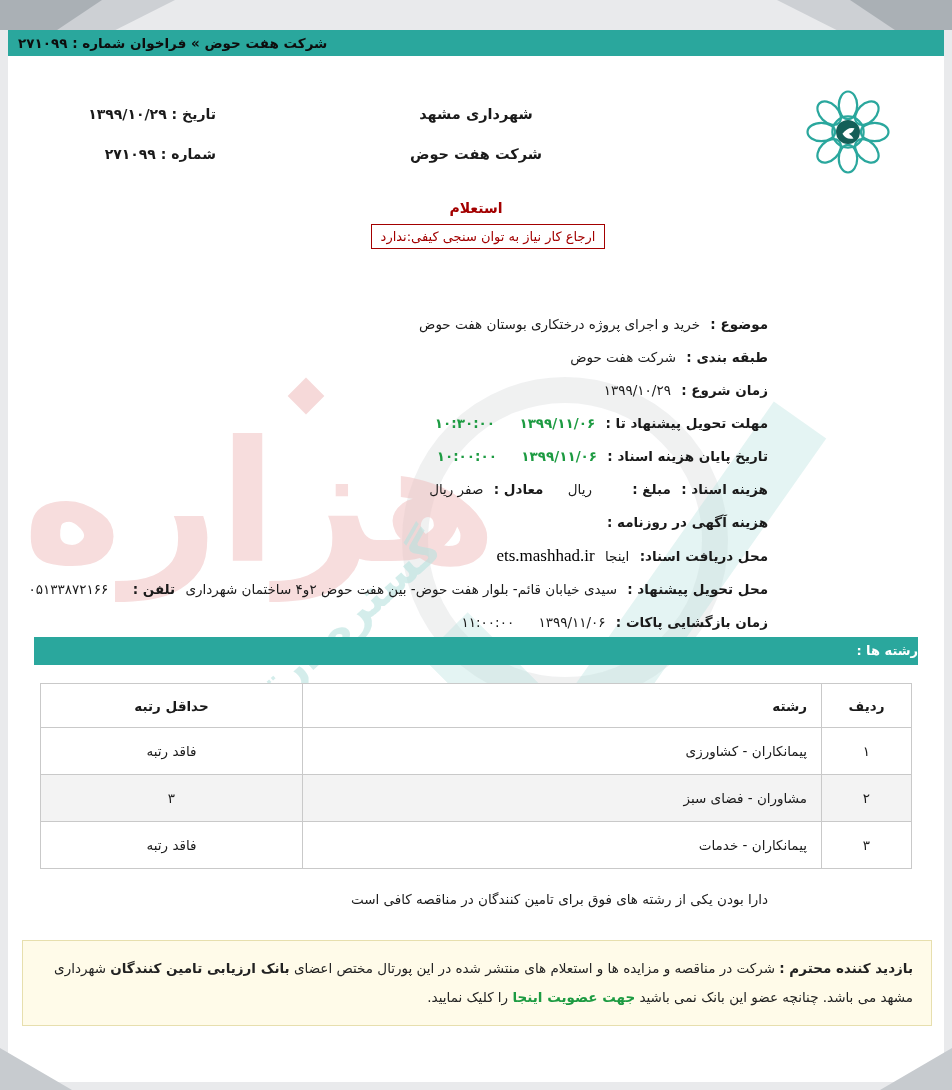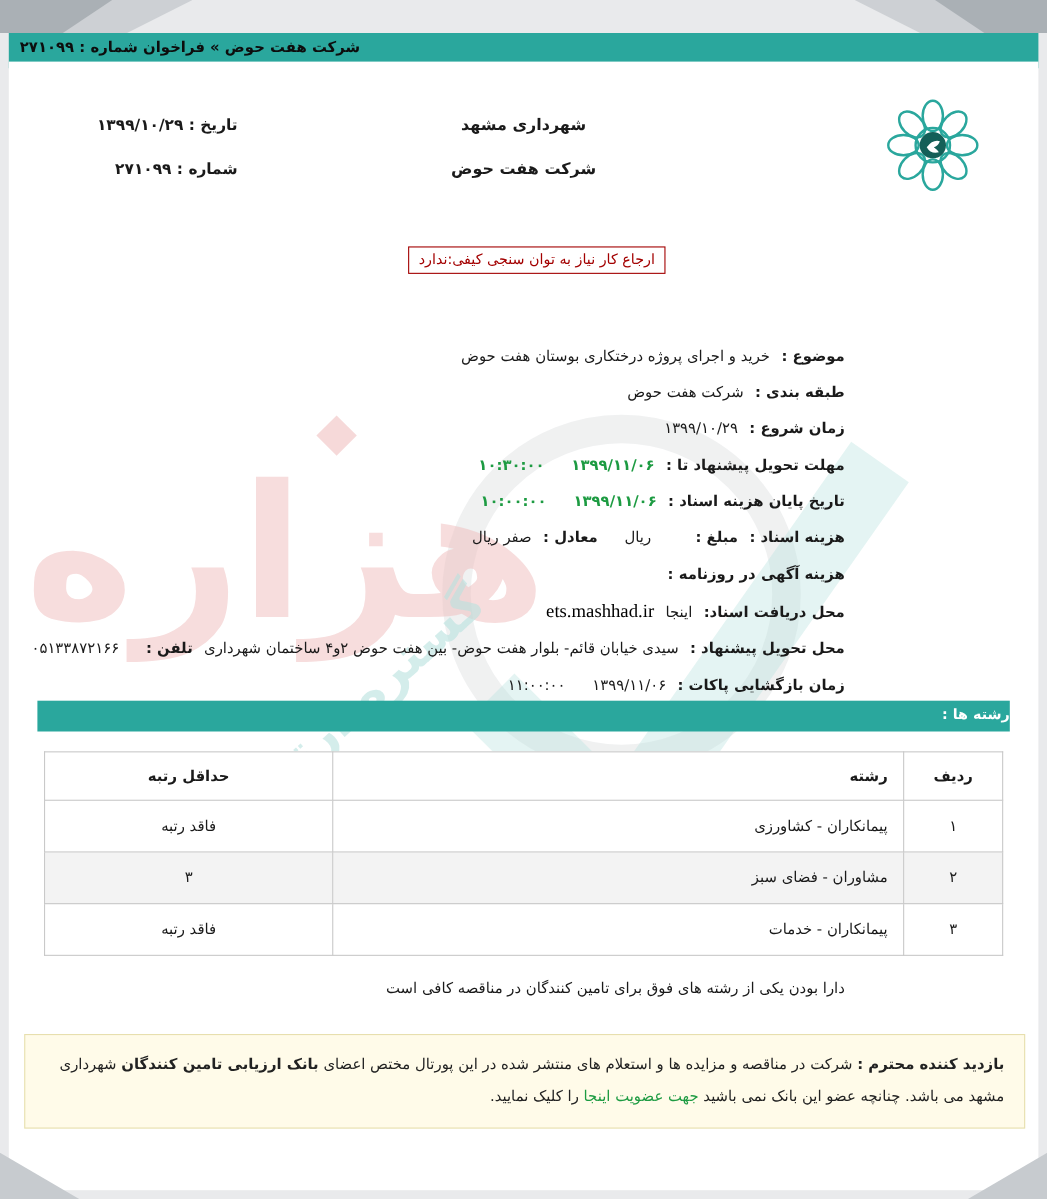--- a/index.html
+++ b/index.html
@@ -91,21 +91,21 @@
 
   .suffice-note{position:absolute;top:835px;right:176px;font-size:13.5px;text-align:right;}
 
   
   .visitor-box{
     position:absolute;top:884px;right:12px;left:14px;
     background:#fffbe9;border:1px solid #e7dfae;
     padding:13px 18px;font-size:13.5px;line-height:29px;text-align:right;color:#222;
   }
   .visitor-box .bold{font-weight:bold;}
-  .green-link{color:var(--green);font-weight:normal;cursor:pointer;}
+  .green-link{color:var(--green);font-weight:bold;cursor:pointer;}
 </style>
 </head>
 <body>
 
 <div class="corner c-tl-light"></div>
 <div class="corner c-tl-dark"></div>
 <div class="corner c-tr-light"></div>
 <div class="corner c-tr-dark"></div>
 <div class="corner c-bl"></div>
 <div class="corner c-br"></div>
@@ -141,20 +141,21 @@
       <ellipse cx="29.5" cy="29.5" rx="10" ry="15" transform="rotate(-45 29.5 29.5)"></ellipse>
       <ellipse cx="70.5" cy="70.5" rx="10" ry="15" transform="rotate(-45 70.5 70.5)"></ellipse>
       <ellipse cx="70.5" cy="29.5" rx="10" ry="15" transform="rotate(45 70.5 29.5)"></ellipse>
       <ellipse cx="29.5" cy="70.5" rx="10" ry="15" transform="rotate(45 29.5 70.5)"></ellipse>
       <circle cx="50" cy="50" r="17"></circle>
     </g>
     <circle cx="50" cy="50" r="13" fill="#145f58"></circle>
     <path d="M44 52 q6 -8 13 -6 q-2 5 -6 6 q3 2 5 5 q-8 2 -12 -5 z" fill="#ffffff"></path>
   </svg>
 
+  <div class="doc-title">استعلام</div>
   <div class="qual-wrap">
     <span class="qual-box">ارجاع کار نیاز به توان سنجی کیفی:ندارد</span>
   </div>
 
   <div class="fields">
     <div class="f-line">
       <span class="f-label">موضوع :</span>
       <span>خرید و اجرای پروژه درختکاری بوستان هفت حوض</span>
     </div>
     <div class="f-line">

